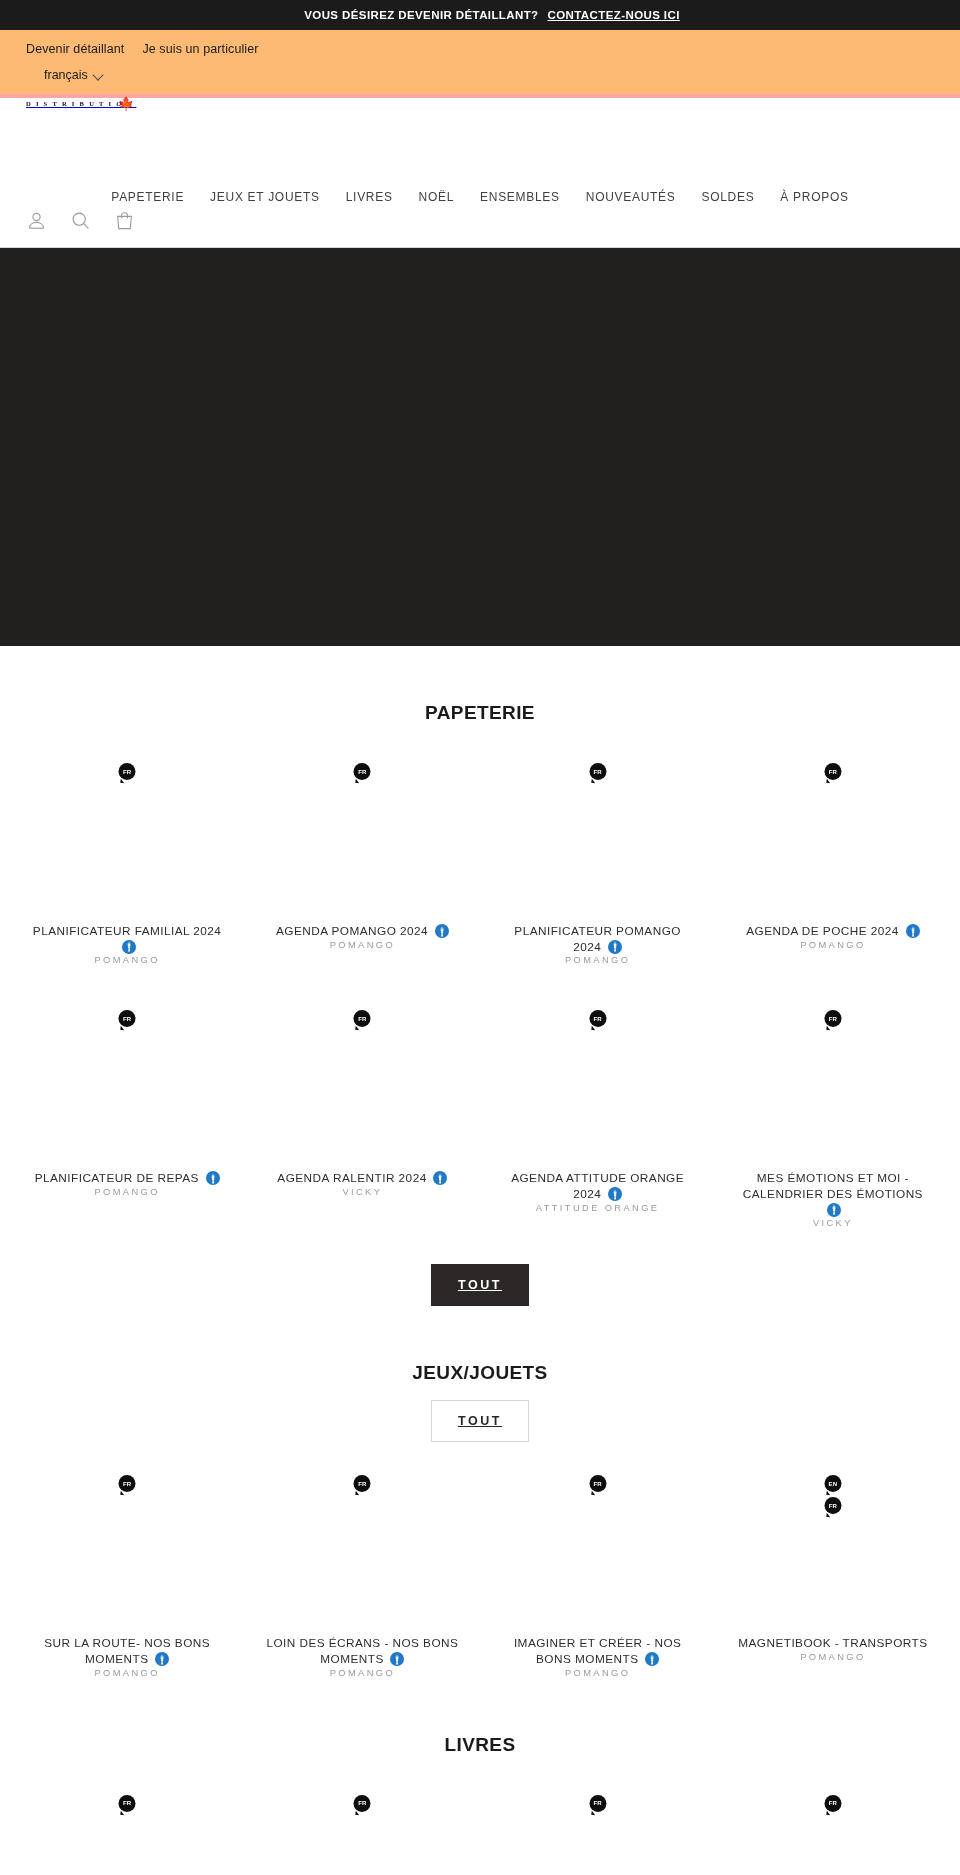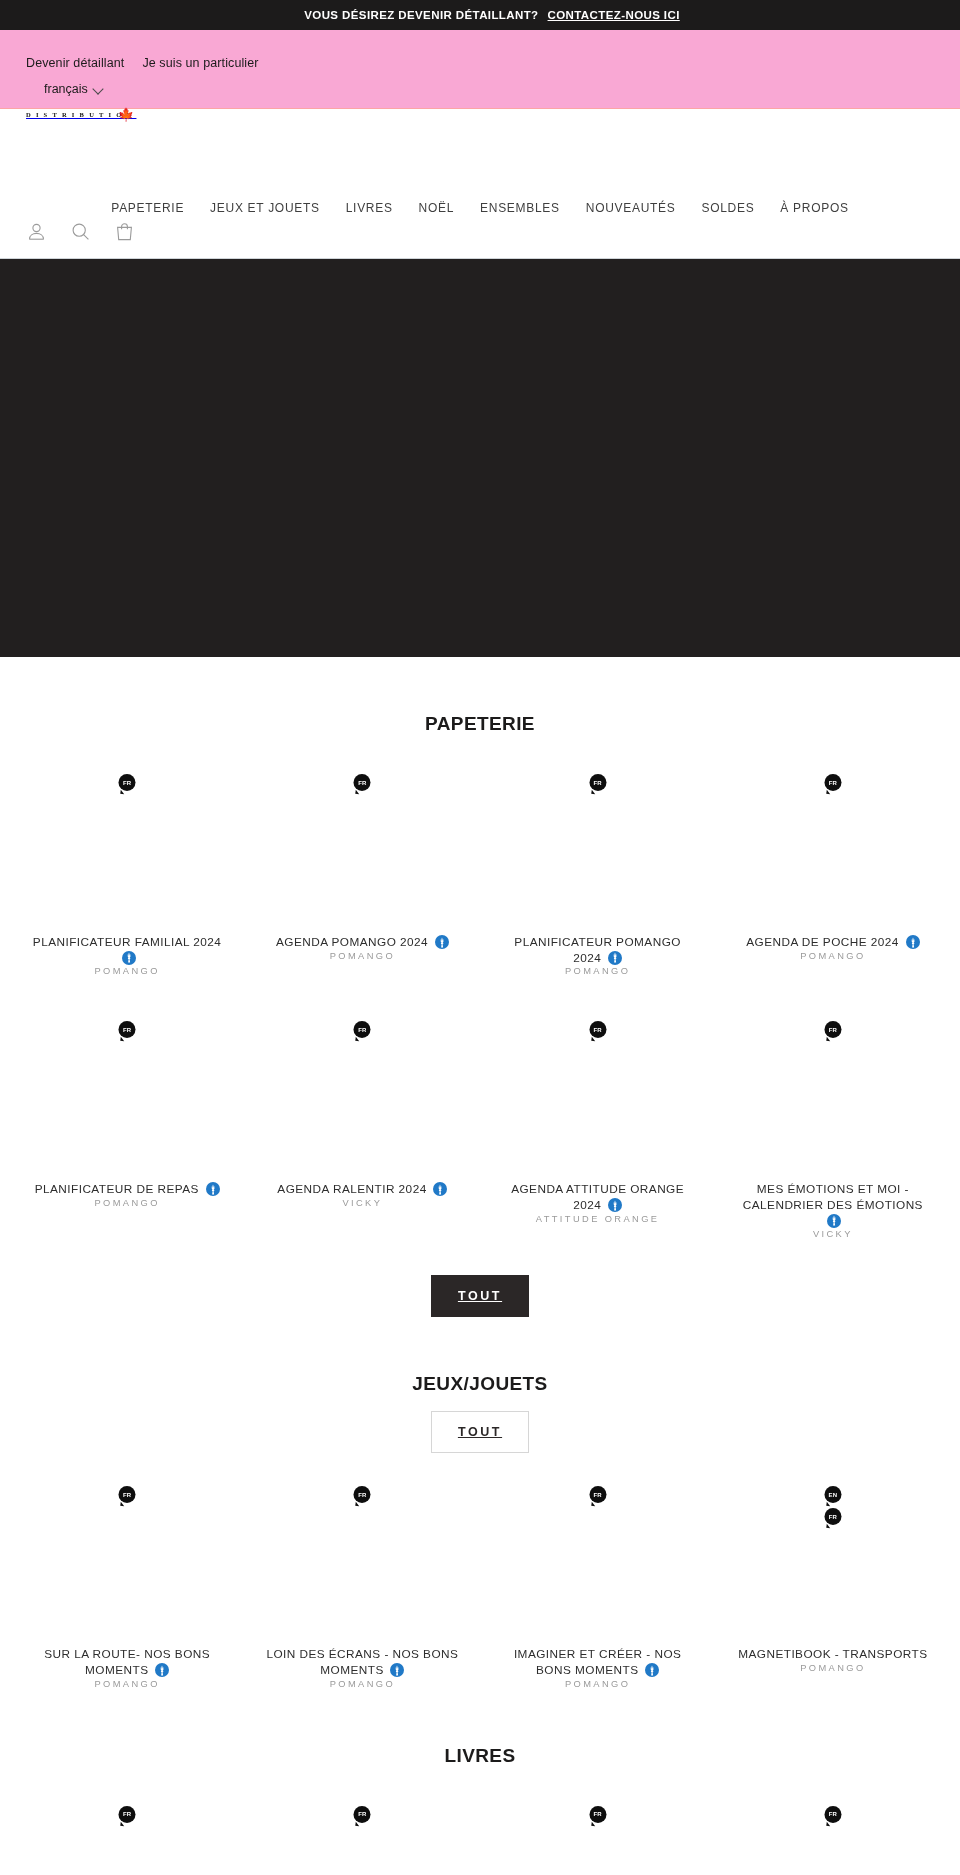--- a/index.html
+++ b/index.html
@@ -30,23 +30,23 @@
   .announcement-bar .ann-link {
     color: #ffffff;
     text-decoration: underline;
     margin-left: 9px;
     font-weight: bold;
     letter-spacing: 0.4px;
   }
 
   
   .utility-bar {
-    border-bottom: 1px solid #fca5a5;
-    padding: 22px 0 0 0;
-    background: #f9a8d4;
+    border-bottom: 4px solid #fca5a5;
+    padding: 8px 0 0 0;
+    background: #fdba74;
   }
   .utility-links {
     display: flex;
     align-items: center;
     gap: 18px;
     padding: 0 26px;
     height: 22px;
   }
   .utility-links a {
     color: #1c1b1b;

